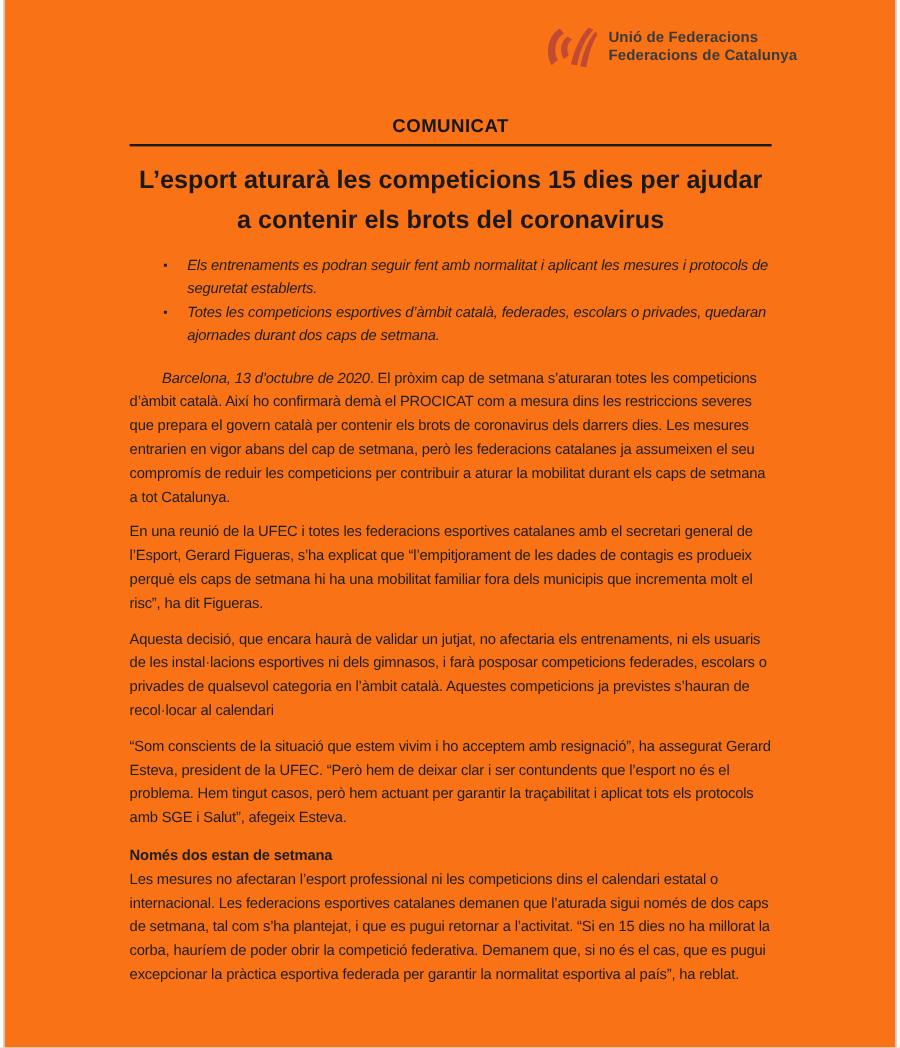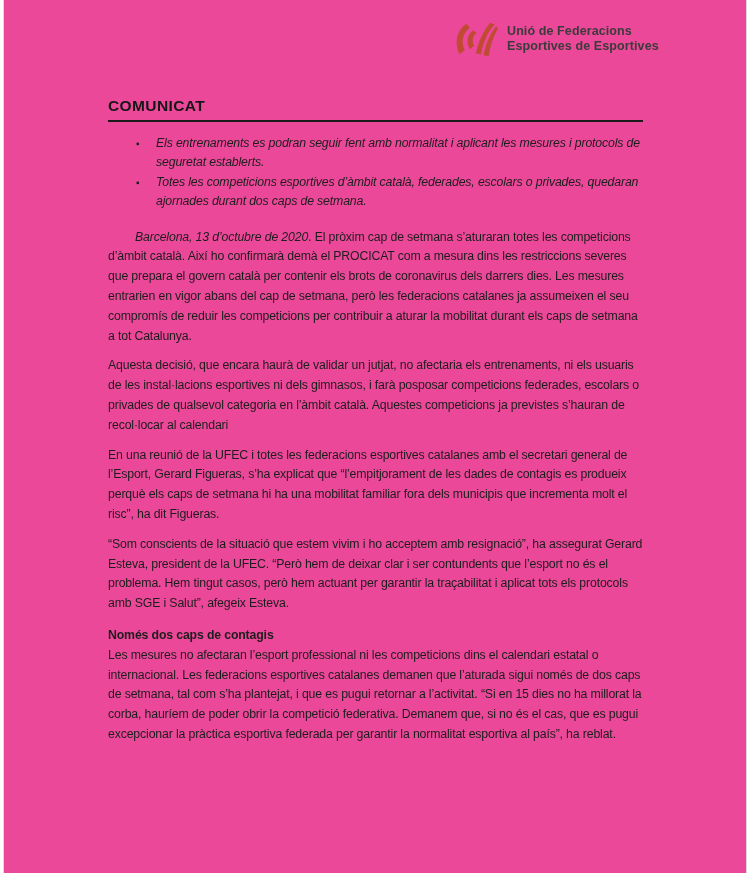--- a/index.html
+++ b/index.html
@@ -11,21 +11,21 @@
     background: #ffffff;
     font-family: "Liberation Sans", sans-serif;
   }
   .page {
     position: relative;
     margin: 0 3px;
     height: 873px;
     box-sizing: border-box;
     border-left: 1px solid #d8d8e0;
     border-right: 1px solid #d8d8e0;
-    background: #ec4899;
+    background: #f97316;
   }
   
   .logo-block {
     position: absolute;
     left: 448px;
     top: 20px;
     display: flex;
     align-items: center;
     gap: 9px;
   }
@@ -41,21 +41,21 @@
   
   .content {
     position: absolute;
     left: 104px;
     right: 103px;
     top: 0;
     padding-top: 96px;
     color: #1d1d1d;
   }
   .kicker {
-    text-align: left;
+    text-align: center;
     font-weight: 700;
     font-size: 15.5px;
     line-height: 19px;
     letter-spacing: 0.4px;
     color: #161616;
   }
   .rule {
     height: 0;
     border-top: 2px solid #1a1a1a;
     margin-top: 5px;
@@ -120,41 +120,42 @@
     <span class="logo-mark">
       <svg width="46" height="38" viewBox="0 0 54 42" xmlns="http://www.w3.org/2000/svg">
         <path d="M17,3 C6,10 2,25 9,39 L15,34 C10,24 13,13 21,8 Z" fill="#c04a33"></path>
         <path d="M25,11 C18,15 16,25 21,33 L26,29 C23,24 24,17 29,14 Z" fill="#c04a33"></path>
         <path d="M45,2 C37,11 31,24 28,38 L34,39 C36,28 40,15 50,4 Z" fill="#c04a33"></path>
         <path d="M52,6 C45,14 40,26 37,40 L43,41 C45,30 48,18 54,9 Z" fill="#c04a33"></path>
       </svg>
     </span>
     <div class="logo-text">
       <div>Unió de Federacions</div>
-      <div>Esportives de Esportives</div>
+      <div>Federacions de Catalunya</div>
     </div>
   </header>
 
   <main class="content">
 
     <div class="kicker">COMUNICAT</div>
     <div class="rule"></div>
 
+    <h1 class="title">L’esport aturarà les competicions 15 dies per ajudar a contenir els brots del coronavirus</h1>
 
     <ul class="bullets">
       <li class="bullet">Els entrenaments es podran seguir fent amb normalitat i aplicant les mesures i protocols de seguretat establerts.</li>
       <li class="bullet">Totes les competicions esportives d’àmbit català, federades, escolars o privades, quedaran ajornades durant dos caps de setmana.</li>
     </ul>
 
     <p class="para first"><em class="dateline">Barcelona, 13 d’octubre de 2020</em><span>. El pròxim cap de setmana s’aturaran totes les competicions d’àmbit català. Així ho confirmarà demà el PROCICAT com a mesura dins les restriccions severes que prepara el govern català per contenir els brots de coronavirus dels darrers dies. Les mesures entrarien en vigor abans del cap de setmana, però les federacions catalanes ja assumeixen el seu compromís de reduir les competicions per contribuir a aturar la mobilitat durant els caps de setmana a tot Catalunya.</span></p>
 
+    <p class="para">En una reunió de la UFEC i totes les federacions esportives catalanes amb el secretari general de l’Esport, Gerard Figueras, s’ha explicat que “l’empitjorament de les dades de contagis es produeix perquè els caps de setmana hi ha una mobilitat familiar fora dels municipis que incrementa molt el risc”, ha dit Figueras.</p>
+
     <p class="para">Aquesta decisió, que encara haurà de validar un jutjat, no afectaria els entrenaments, ni els usuaris de les instal·lacions esportives ni dels gimnasos, i farà posposar competicions federades, escolars o privades de qualsevol categoria en l’àmbit català. Aquestes competicions ja previstes s’hauran de recol·locar al calendari</p>
-
-    <p class="para">En una reunió de la UFEC i totes les federacions esportives catalanes amb el secretari general de l’Esport, Gerard Figueras, s’ha explicat que “l’empitjorament de les dades de contagis es produeix perquè els caps de setmana hi ha una mobilitat familiar fora dels municipis que incrementa molt el risc”, ha dit Figueras.</p>
 
     <p class="para">“Som conscients de la situació que estem vivim i ho acceptem amb resignació”, ha assegurat Gerard Esteva, president de la UFEC. “Però hem de deixar clar i ser contundents que l’esport no és el problema. Hem tingut casos, però hem actuant per garantir la traçabilitat i aplicat tots els protocols amb SGE i Salut”, afegeix Esteva.</p>
 
-    <h2 class="subhead">Només dos caps de contagis</h2>
+    <h2 class="subhead">Només dos estan de setmana</h2>
 
     <p class="para tight">Les mesures no afectaran l’esport professional ni les competicions dins el calendari estatal o internacional. Les federacions esportives catalanes demanen que l’aturada sigui només de dos caps de setmana, tal com s’ha plantejat, i que es pugui retornar a l’activitat. “Si en 15 dies no ha millorat la corba, hauríem de poder obrir la competició federativa. Demanem que, si no és el cas, que es pugui excepcionar la pràctica esportiva federada per garantir la normalitat esportiva al país”, ha reblat.</p>
 
   </main>
 </div>
 
 </body></html>

